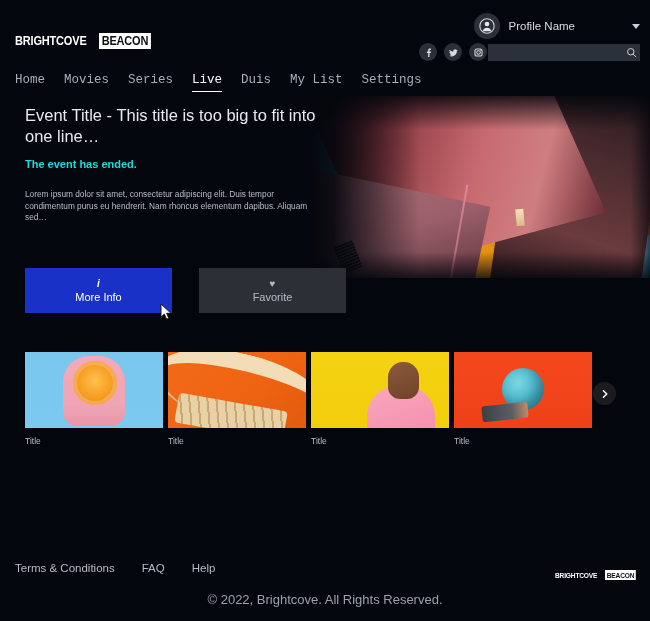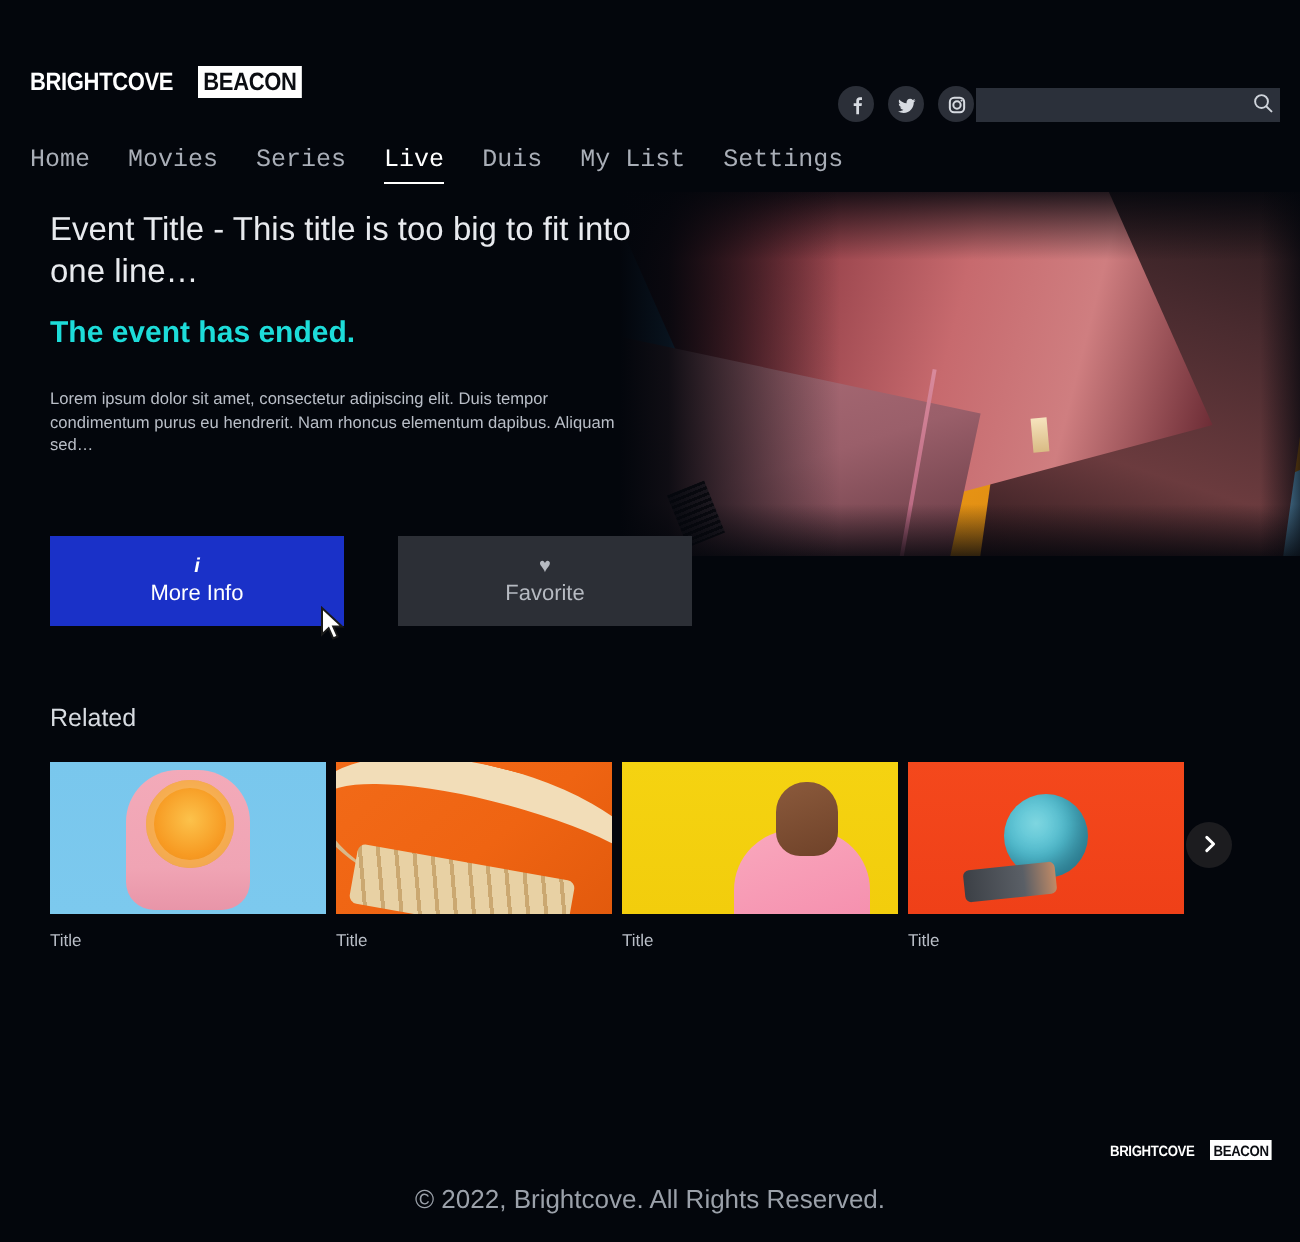--- a/index.html
+++ b/index.html
@@ -118,21 +118,21 @@
   }
   .hero-fade-right {
     position: absolute; right: 0; top: 0; width: 20px; height: 100%;
     background: linear-gradient(270deg, rgba(3,6,12,0.7), rgba(3,6,12,0));
   }
 
   
   .detail { position: absolute; left: 25px; top: 105px; width: 300px; z-index: 5; }
   .event-title { color: #e8eaee; font-size: 16.5px; line-height: 21px; font-weight: normal; }
   .event-date { color: #f2f4f7; font-size: 11px; font-weight: bold; margin-top: 21px; }
-  .event-status { color: #1ddcd9; font-size: 15px; font-weight: bold; margin-top: 11px; }
+  .event-status { color: #1ddcd9; font-size: 11px; font-weight: bold; margin-top: 11px; }
   .event-desc { color: #b9bec7; font-size: 8.3px; line-height: 11.5px; margin-top: 19px; width: 298px; }
 
   .actions { position: absolute; left: 25px; top: 268px; display: flex; gap: 27px; z-index: 5; }
   .btn {
     width: 147px; height: 45px; display: flex; flex-direction: column;
     align-items: center; justify-content: center; gap: 2px; cursor: pointer; border: none;
     font-family: "Liberation Sans", sans-serif;
   }
   .btn-primary { background: #1a31c8; }
   .btn-secondary { background: #2c2f36; }
@@ -223,20 +223,31 @@
 
 <div class="page">
 
   <div class="header">
 
     <div class="logo">
       <span class="logo-brightcove">BRIGHTCOVE</span>
       <span class="logo-beacon">BEACON</span>
     </div>
 
+    <div class="profile">
+      <span class="avatar">
+        <svg width="16" height="16" viewBox="0 0 16 16" aria-hidden="true">
+          <circle cx="8" cy="8" r="7.2" fill="none" stroke="#cfd4db" stroke-width="1.1"></circle>
+          <circle cx="8" cy="6" r="2.3" fill="#e4e8ee"></circle>
+          <path d="M3.6 13.2c0.7-2.3 2.4-3.4 4.4-3.4s3.7 1.1 4.4 3.4z" fill="#e4e8ee"></path>
+        </svg>
+      </span>
+      <span class="profile-name">Profile Name</span>
+      <span class="chev-down"></span>
+    </div>
 
     <div class="socials">
       <span class="social">
         <svg width="11" height="11" viewBox="0 0 12 12" aria-hidden="true">
           <path d="M7.1 11V6.6h1.4l0.2-1.6H7.1V4c0-0.45 0.13-0.76 0.78-0.76h0.84V1.8C8.57 1.78 8.1 1.74 7.55 1.74c-1.15 0-1.94 0.7-1.94 1.99V5H4.2v1.6h1.41V11z" fill="#d7dbe1"></path>
         </svg>
       </span>
       <span class="social">
         <svg width="11" height="11" viewBox="0 0 12 12" aria-hidden="true">
           <path d="M10.6 3.5c-0.35 0.15-0.72 0.26-1.11 0.31 0.4-0.24 0.7-0.62 0.85-1.07-0.37 0.22-0.79 0.38-1.23 0.47-0.35-0.38-0.86-0.62-1.42-0.62-1.07 0-1.94 0.87-1.94 1.95 0 0.15 0.02 0.3 0.05 0.44-1.61-0.08-3.04-0.85-4-2.03-0.17 0.29-0.26 0.62-0.26 0.98 0 0.67 0.34 1.27 0.87 1.62-0.32-0.01-0.62-0.1-0.88-0.24v0.02c0 0.94 0.67 1.73 1.56 1.91-0.16 0.04-0.33 0.07-0.51 0.07-0.13 0-0.25-0.01-0.37-0.03 0.25 0.78 0.97 1.34 1.82 1.36-0.67 0.52-1.51 0.83-2.42 0.83-0.16 0-0.31-0.01-0.47-0.03 0.86 0.55 1.89 0.87 2.99 0.87 3.59 0 5.55-2.97 5.55-5.55l-0.01-0.25c0.38-0.28 0.71-0.62 0.97-1.01z" fill="#d7dbe1"></path>
@@ -300,21 +311,20 @@
       <span class="btn-icon">i</span>
       <span class="btn-label">More Info</span>
     </button>
     <button class="btn btn-secondary">
       <span class="btn-icon">♥</span>
       <span class="btn-label">Favorite</span>
     </button>
   </div>
 
   <div class="related">
-    <div class="related-title">Related</div>
     <div class="cards">
 
       <div class="card">
         <div class="thumb th1"></div>
         <div class="card-label">Title</div>
       </div>
 
       <div class="card">
         <div class="thumb th2"></div>
         <div class="card-label">Title</div>
@@ -335,20 +345,25 @@
           <svg width="10" height="10" viewBox="0 0 10 10" aria-hidden="true">
             <polyline points="3.4,1.7 6.8,5 3.4,8.3" fill="none" stroke="#ffffff" stroke-width="1.5" stroke-linecap="round" stroke-linejoin="round"></polyline>
           </svg>
         </span>
       </div>
 
     </div>
   </div>
 
   <div class="footer">
+    <div class="footer-links">
+      <span class="footer-link">Terms &amp; Conditions</span>
+      <span class="footer-link">FAQ</span>
+      <span class="footer-link">Help</span>
+    </div>
     <div class="footer-logo">
       <span class="logo-brightcove">BRIGHTCOVE</span>
       <span class="logo-beacon">BEACON</span>
     </div>
     <div class="copyright">© 2022, Brightcove. All Rights Reserved.</div>
   </div>
 
   <div class="cursor">
     <svg width="13" height="18" viewBox="0 0 13 18" aria-hidden="true">
       <path d="M1 1 L1 14.2 L4.3 11.1 L6.6 16.2 L8.8 15.2 L6.6 10.3 L11 10.3 Z" fill="#ffffff" stroke="#1a1a1a" stroke-width="1"></path>

